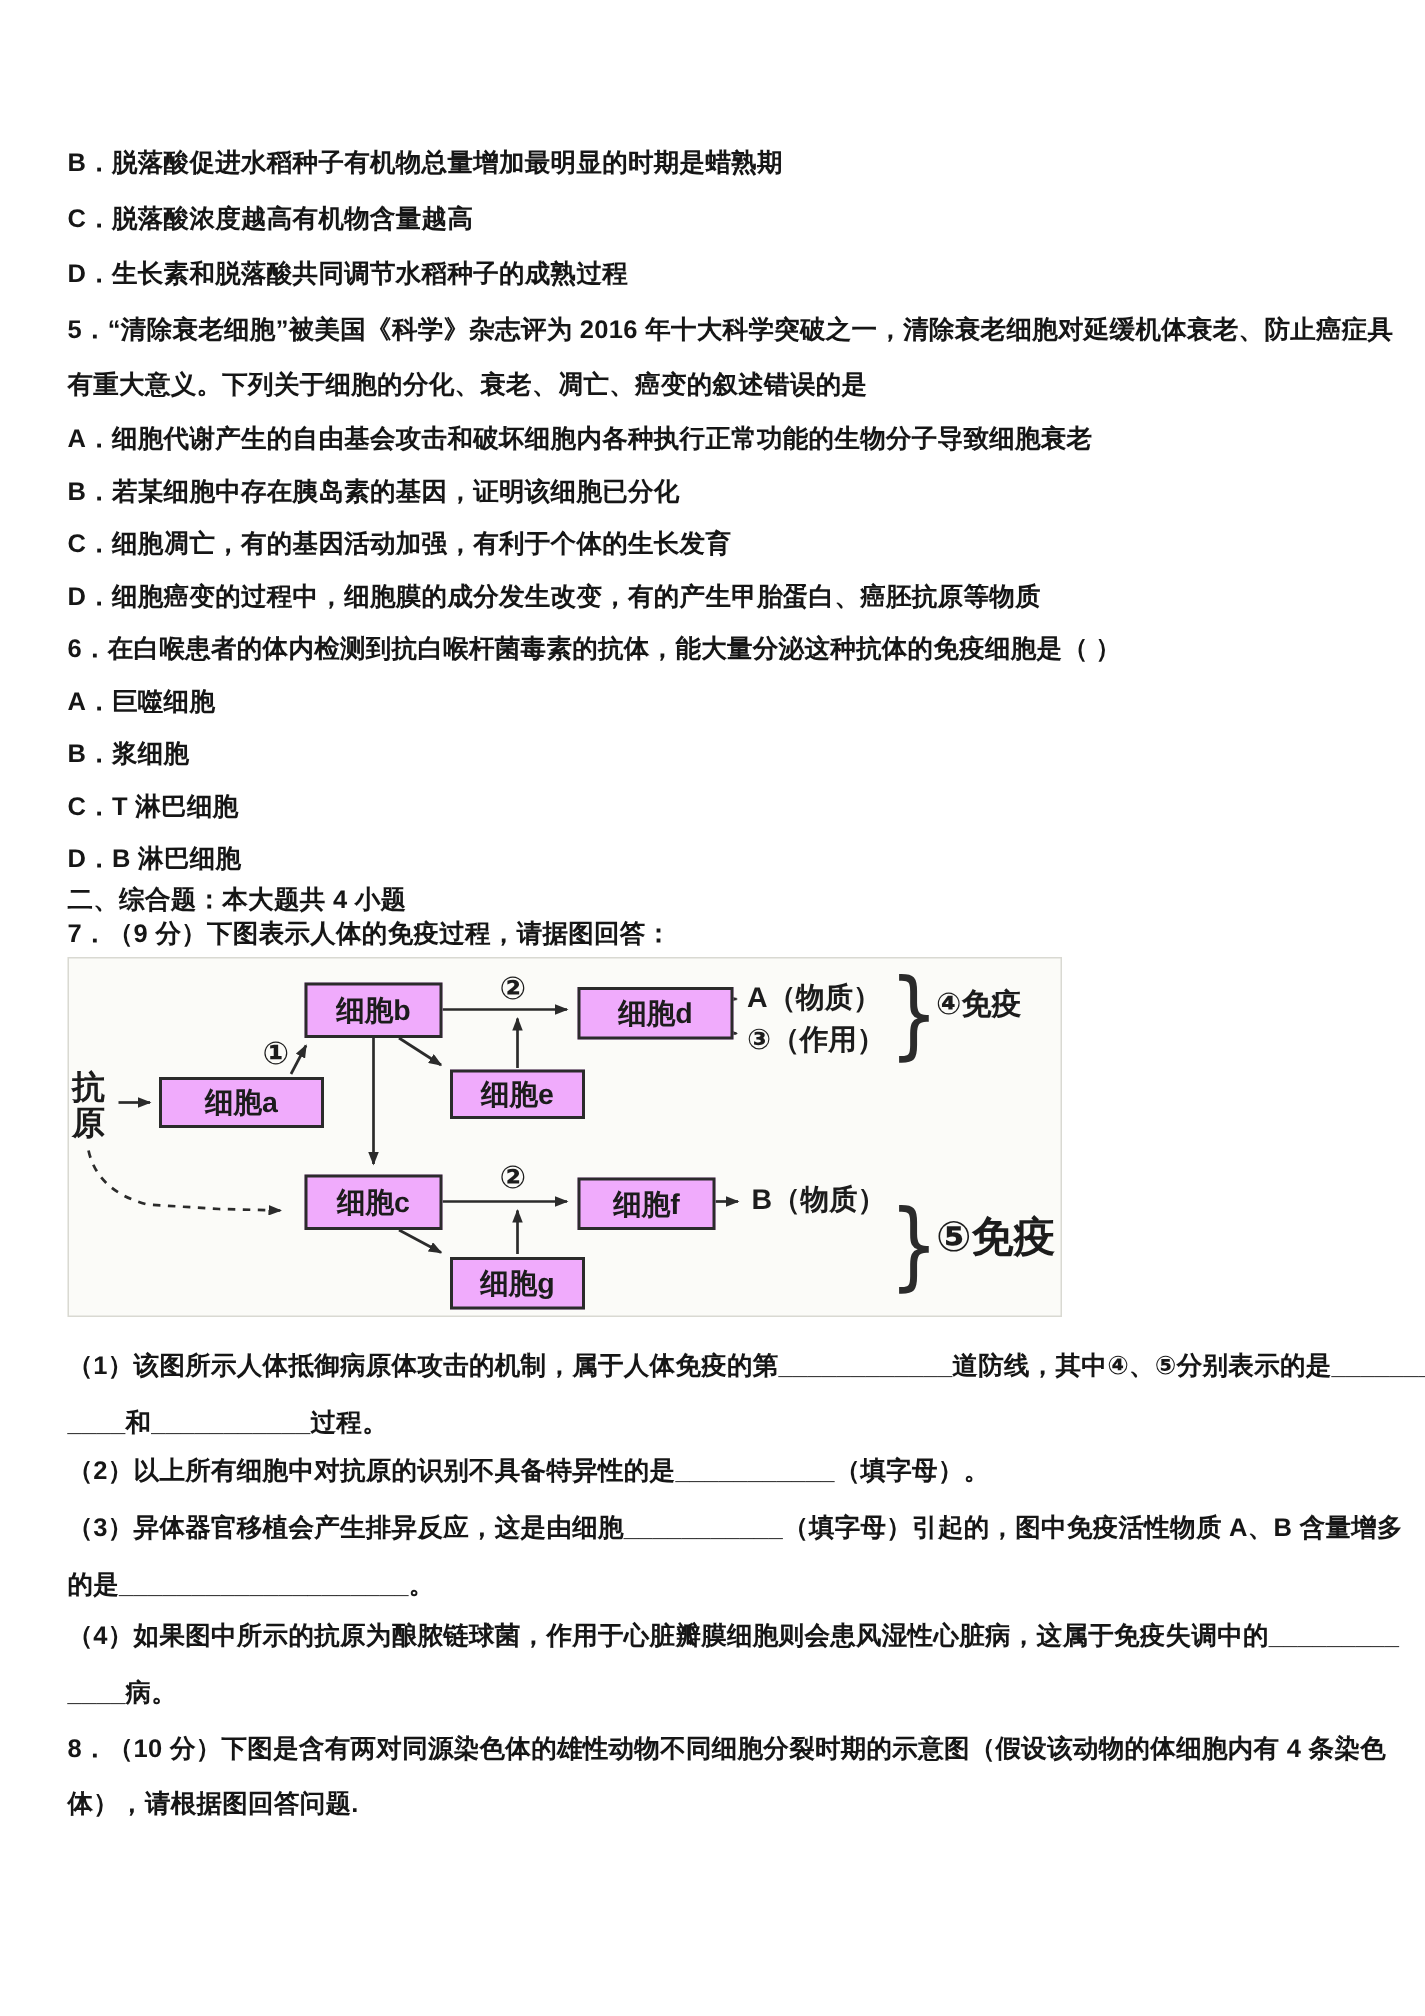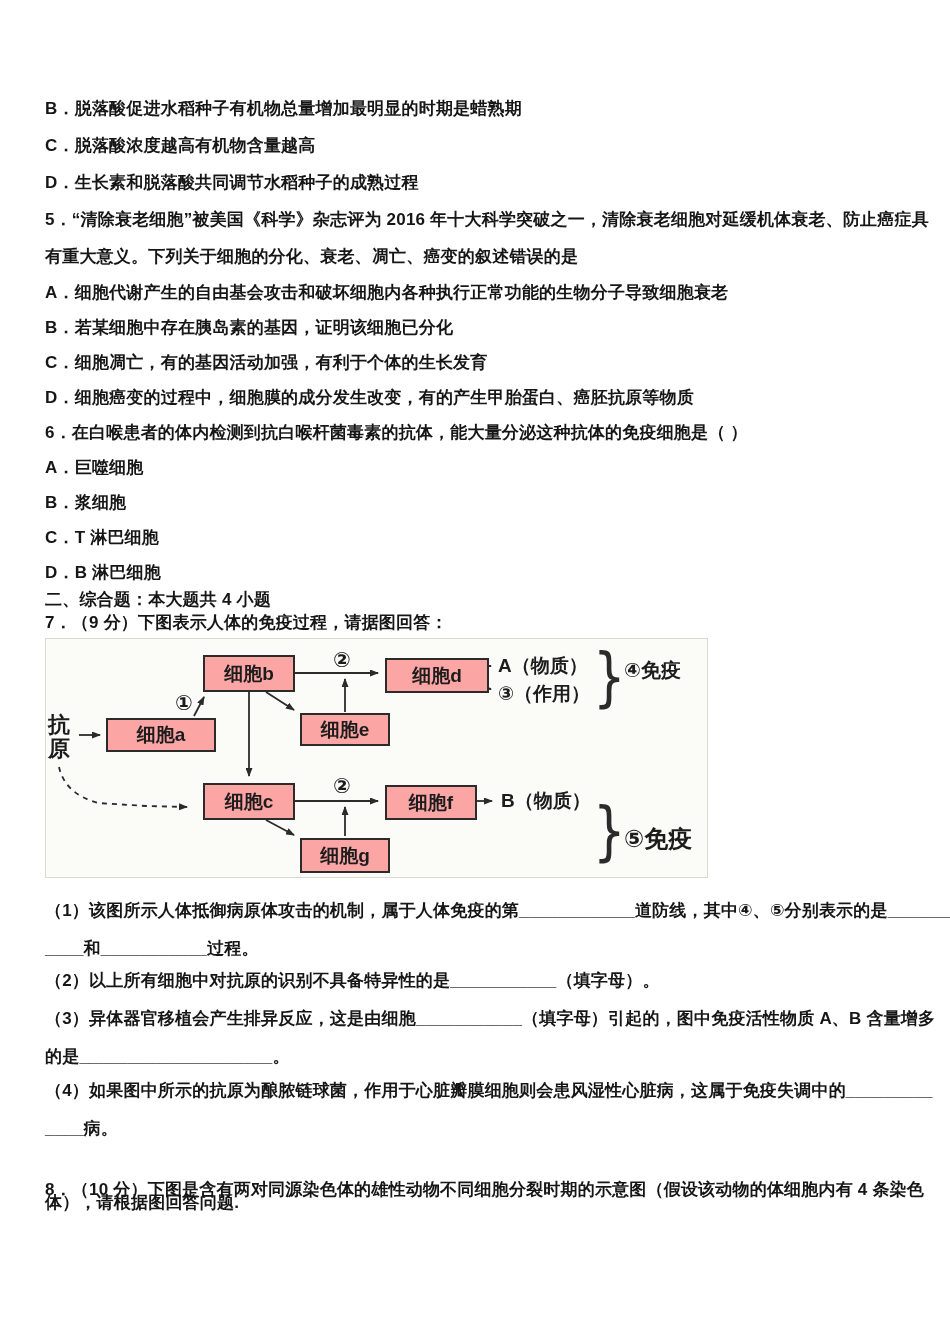--- a/index.html
+++ b/index.html
@@ -27,21 +27,21 @@
     position:absolute;
     left:45px; top:638px;
     width:663px; height:240px;
     background:#fbfbf8;
     border:1px solid #d9d9d2;
     box-sizing:border-box;
   }
   .cellbox {
     position:absolute;
     border:2px solid #2b2b2b;
-    background:#fca5a5;
+    background:#f0abfc;
     display:flex; align-items:center; justify-content:center;
     font-size:19px; font-weight:700; color:#1c1c1c;
     box-sizing:border-box;
     white-space:nowrap;
   }
   .figlabel {
     position:absolute;
     font-weight:700;
     color:#1c1c1c;
     white-space:nowrap;
@@ -84,21 +84,21 @@
 <div class="tl" style="top:561px">D．B 淋巴细胞</div>
 <div class="tl" style="top:588px">二、综合题：本大题共 4 小题</div>
 <div class="tl" style="top:611px">7．（9 分）下图表示人体的免疫过程，请据图回答：</div>
 <div class="tl" style="top:899px">（1）该图所示人体抵御病原体攻击的机制，属于人体免疫的第____________道防线，其中④、⑤分别表示的是_______</div>
 <div class="tl" style="top:937px">____和___________过程。</div>
 <div class="tl" style="top:969px">（2）以上所有细胞中对抗原的识别不具备特异性的是___________（填字母）。</div>
 <div class="tl" style="top:1007px">（3）异体器官移植会产生排异反应，这是由细胞___________（填字母）引起的，图中免疫活性物质 A、B 含量增多</div>
 <div class="tl" style="top:1045px">的是____________________。</div>
 <div class="tl" style="top:1079px">（4）如果图中所示的抗原为酿脓链球菌，作用于心脏瓣膜细胞则会患风湿性心脏病，这属于免疫失调中的_________</div>
 <div class="tl" style="top:1117px">____病。</div>
-<div class="tl" style="top:1178px">8．（10 分）下图是含有两对同源染色体的雄性动物不同细胞分裂时期的示意图（假设该动物的体细胞内有 4 条染色</div>
+<div class="tl" style="top:1154px">8．（10 分）下图是含有两对同源染色体的雄性动物不同细胞分裂时期的示意图（假设该动物的体细胞内有 4 条染色</div>
 <div class="tl" style="top:1191px">体），请根据图回答问题.</div>
 
 <div id="figure">
 
   <svg id="arrows" width="663" height="240" viewBox="0 0 663 240">
     <defs>
       <marker id="ah" markerWidth="9" markerHeight="7" refX="8" refY="3.5" orient="auto" markerUnits="userSpaceOnUse">
         <path d="M0,0 L9,3.5 L0,7 Z" fill="#2b2b2b"></path>
       </marker>
     </defs>
@@ -132,18 +132,18 @@
   <div class="cellbox" style="left:339px; top:146px; width:92px; height:35px;">细胞f</div>
   <div class="cellbox" style="left:254px; top:199px; width:90px; height:35px;">细胞g</div>
 
   <div class="figlabel" style="left:129px; top:52px;  font-size:21px;">①</div>
   <div class="figlabel" style="left:287px; top:9px;   font-size:21px;">②</div>
   <div class="figlabel" style="left:287px; top:135px; font-size:21px;">②</div>
   <div class="figlabel" style="left:452px; top:17px;  font-size:19px;">A（物质）</div>
   <div class="figlabel" style="left:452px; top:45px;  font-size:19px;">③（作用）</div>
   <div class="figlabel" style="left:578px; top:20px;  font-size:20px;">④免疫</div>
   <div class="figlabel" style="left:455px; top:152px; font-size:19px;">B（物质）</div>
-  <div class="figlabel" style="left:578px; top:187px; font-size:24px;">⑤免疫</div>
+  <div class="figlabel" style="left:578px; top:171px; font-size:28px;">⑤免疫</div>
 
   <div class="brace" style="left:547px; top:1px;">}</div>
   <div class="brace" style="left:547px; top:155px;">}</div>
 
 </div>
 
 </body></html>

